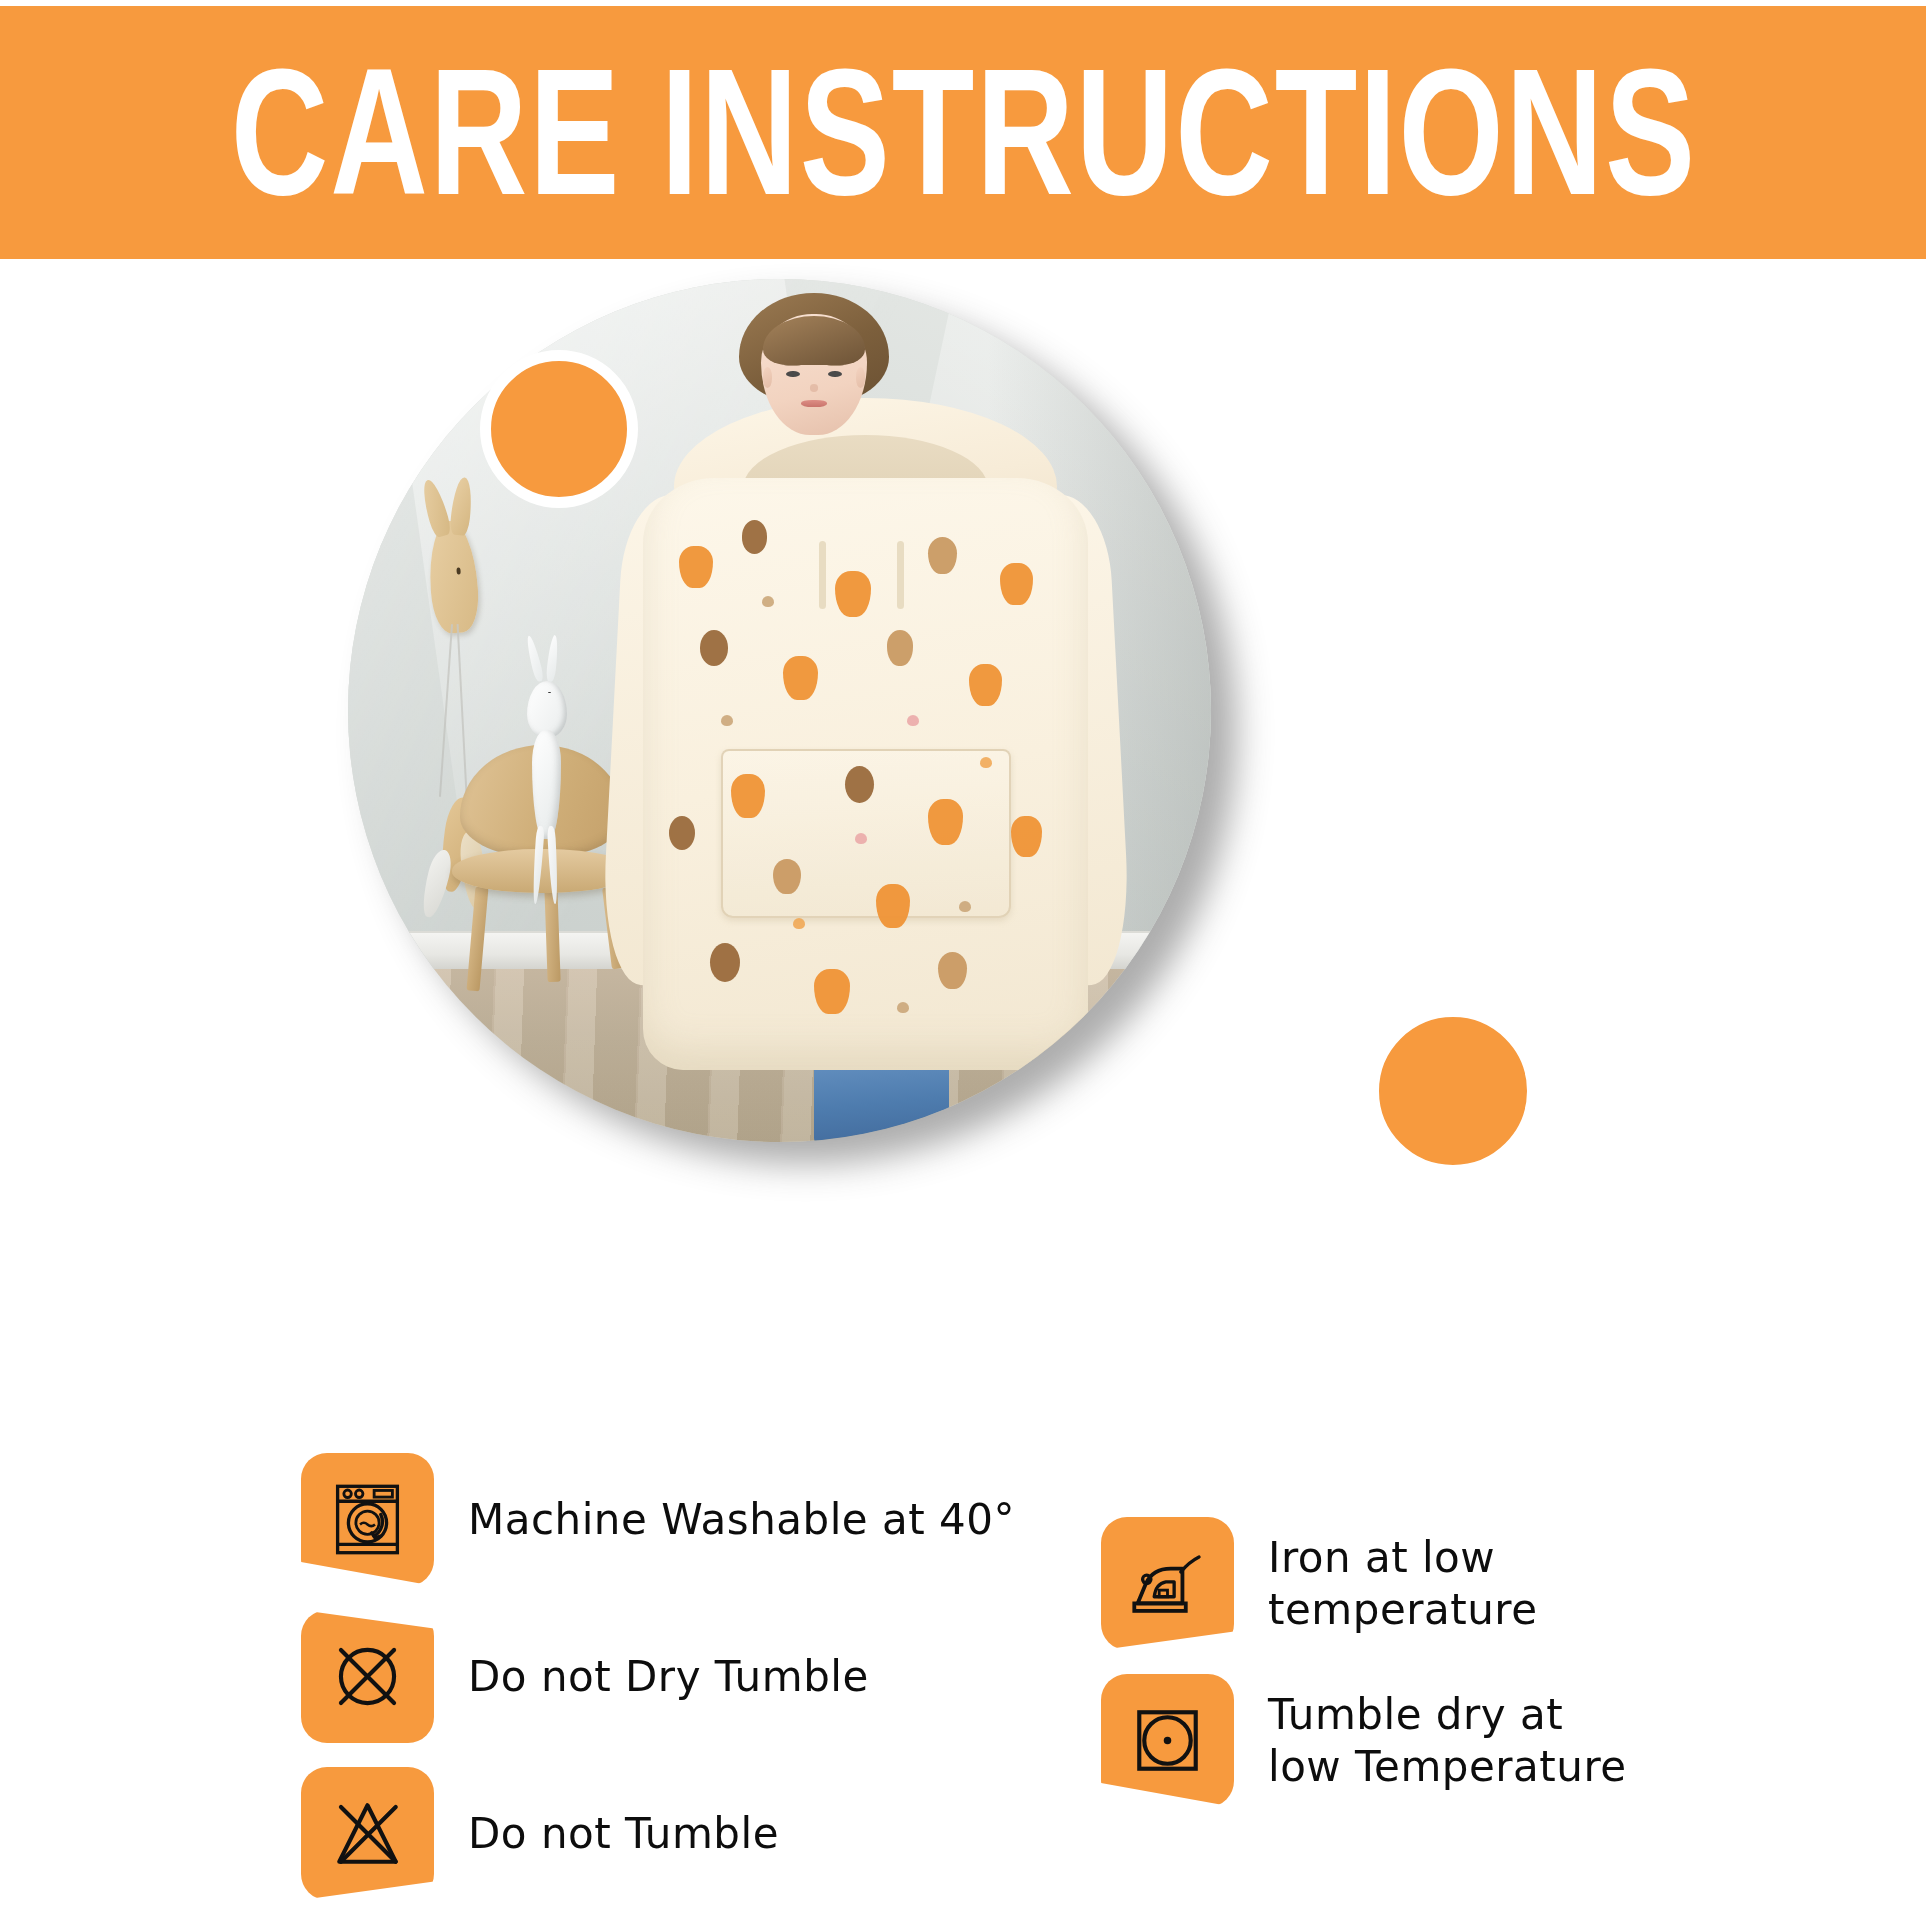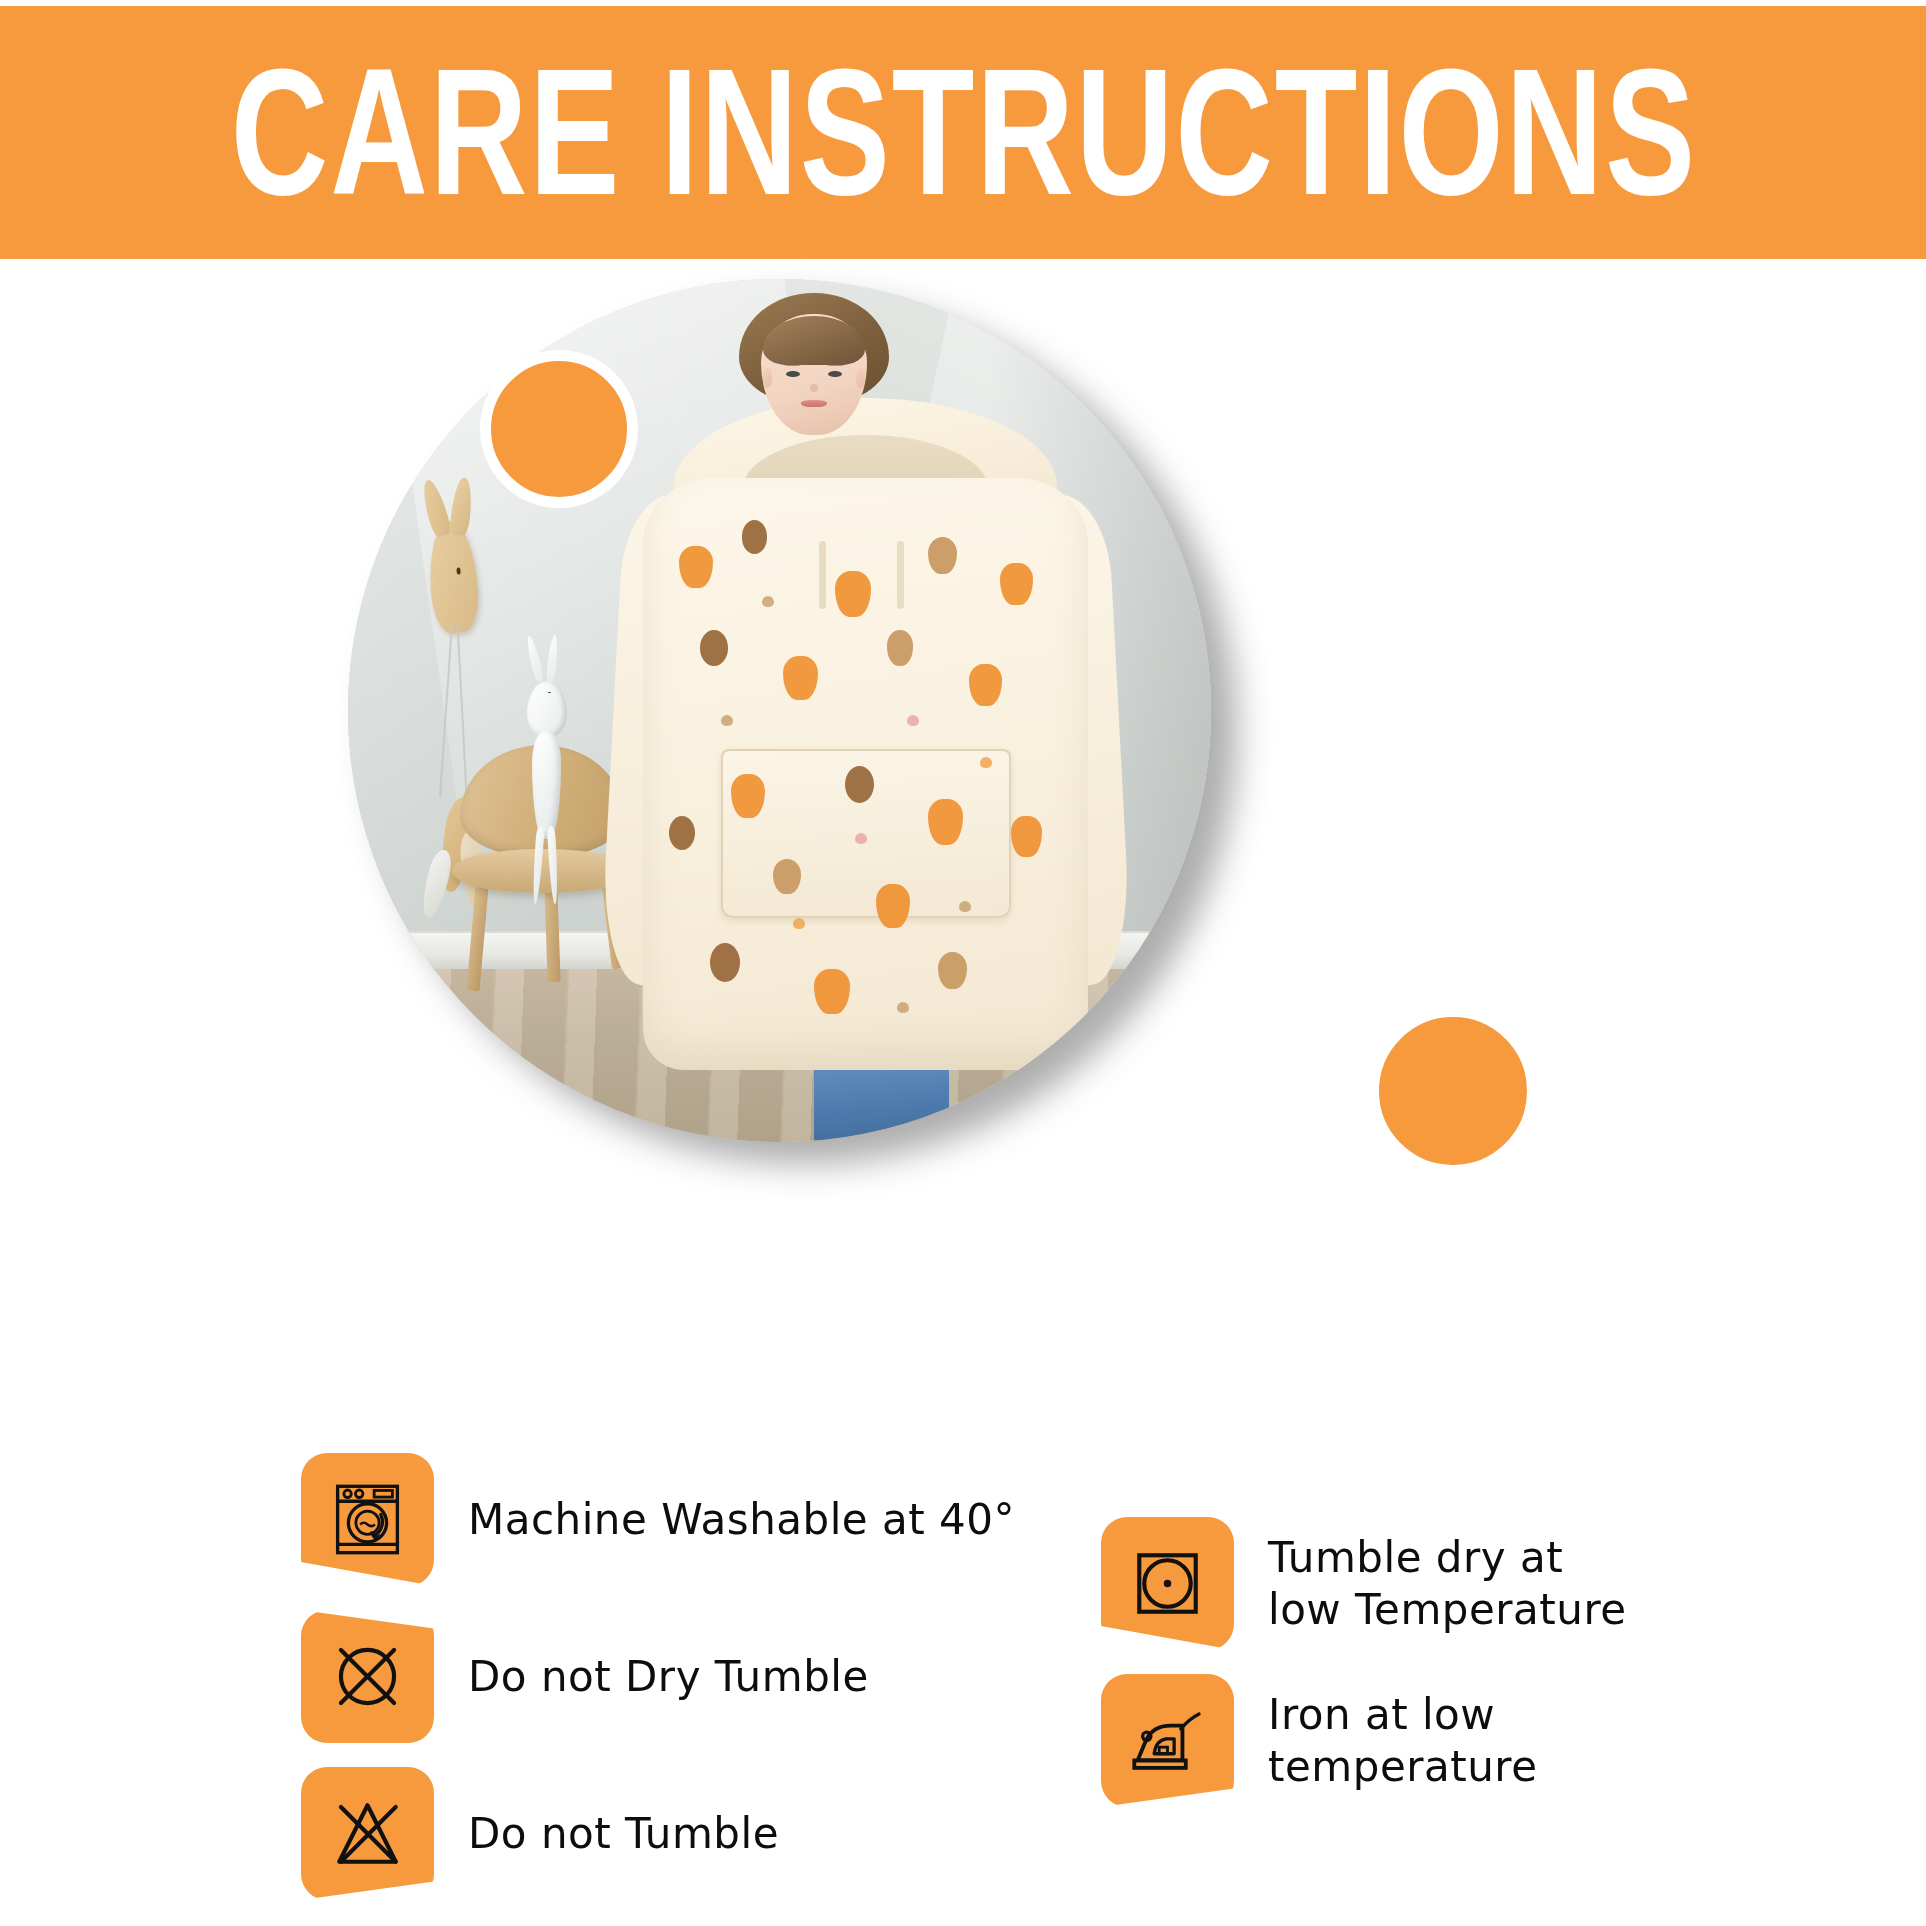--- a/index.html
+++ b/index.html
@@ -635,42 +635,42 @@
         </svg>
       </div>
       <div class="care-label">Do not Tumble</div>
     </div>
 
   </div>
 
   <div class="care-col right">
 
     <div class="care-row">
-      <div class="tile slant-a">
-        <svg viewBox="0 0 100 100">
-          <rect x="16" y="16" width="68" height="68" fill="none" stroke="#111" stroke-width="5"></rect>
-          <circle cx="50" cy="50" r="28" fill="none" stroke="#111" stroke-width="5"></circle>
-          <circle cx="50" cy="50" r="4.5" fill="#111"></circle>
-        </svg>
-      </div>
-      <div class="care-label">Tumble dry at
-low Temperature</div>
-    </div>
-
-    <div class="care-row">
       <div class="tile slant-c">
         <svg viewBox="0 0 100 100">
           <path d="M14 74 L24 50 q8 -18 30 -18 h14 v42 Z" fill="none" stroke="#111" stroke-width="4.6" stroke-linejoin="round"></path>
           <rect x="10" y="74" width="62" height="9" fill="none" stroke="#111" stroke-width="4.6"></rect>
           <path d="M34 66 q2 -16 14 -18 h10 v18 Z" fill="none" stroke="#111" stroke-width="4" stroke-linejoin="round"></path>
           <rect x="40" y="58" width="10" height="8" fill="none" stroke="#111" stroke-width="3.4"></rect>
           <circle cx="25" cy="45" r="5" fill="none" stroke="#111" stroke-width="4"></circle>
           <path d="M66 36 q10 -12 22 -18" fill="none" stroke="#111" stroke-width="4" stroke-linecap="round"></path>
         </svg>
       </div>
       <div class="care-label">Iron at low
 temperature</div>
     </div>
 
+    <div class="care-row">
+      <div class="tile slant-a">
+        <svg viewBox="0 0 100 100">
+          <rect x="16" y="16" width="68" height="68" fill="none" stroke="#111" stroke-width="5"></rect>
+          <circle cx="50" cy="50" r="28" fill="none" stroke="#111" stroke-width="5"></circle>
+          <circle cx="50" cy="50" r="4.5" fill="#111"></circle>
+        </svg>
+      </div>
+      <div class="care-label">Tumble dry at
+low Temperature</div>
+    </div>
+
   </div>
 
 </div>
 
 
 </body></html>

